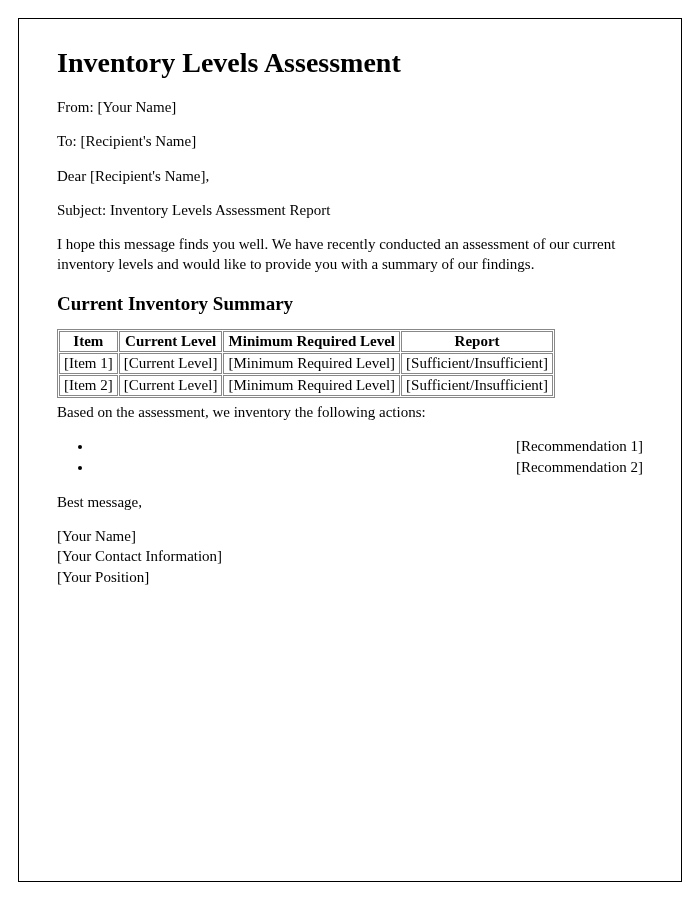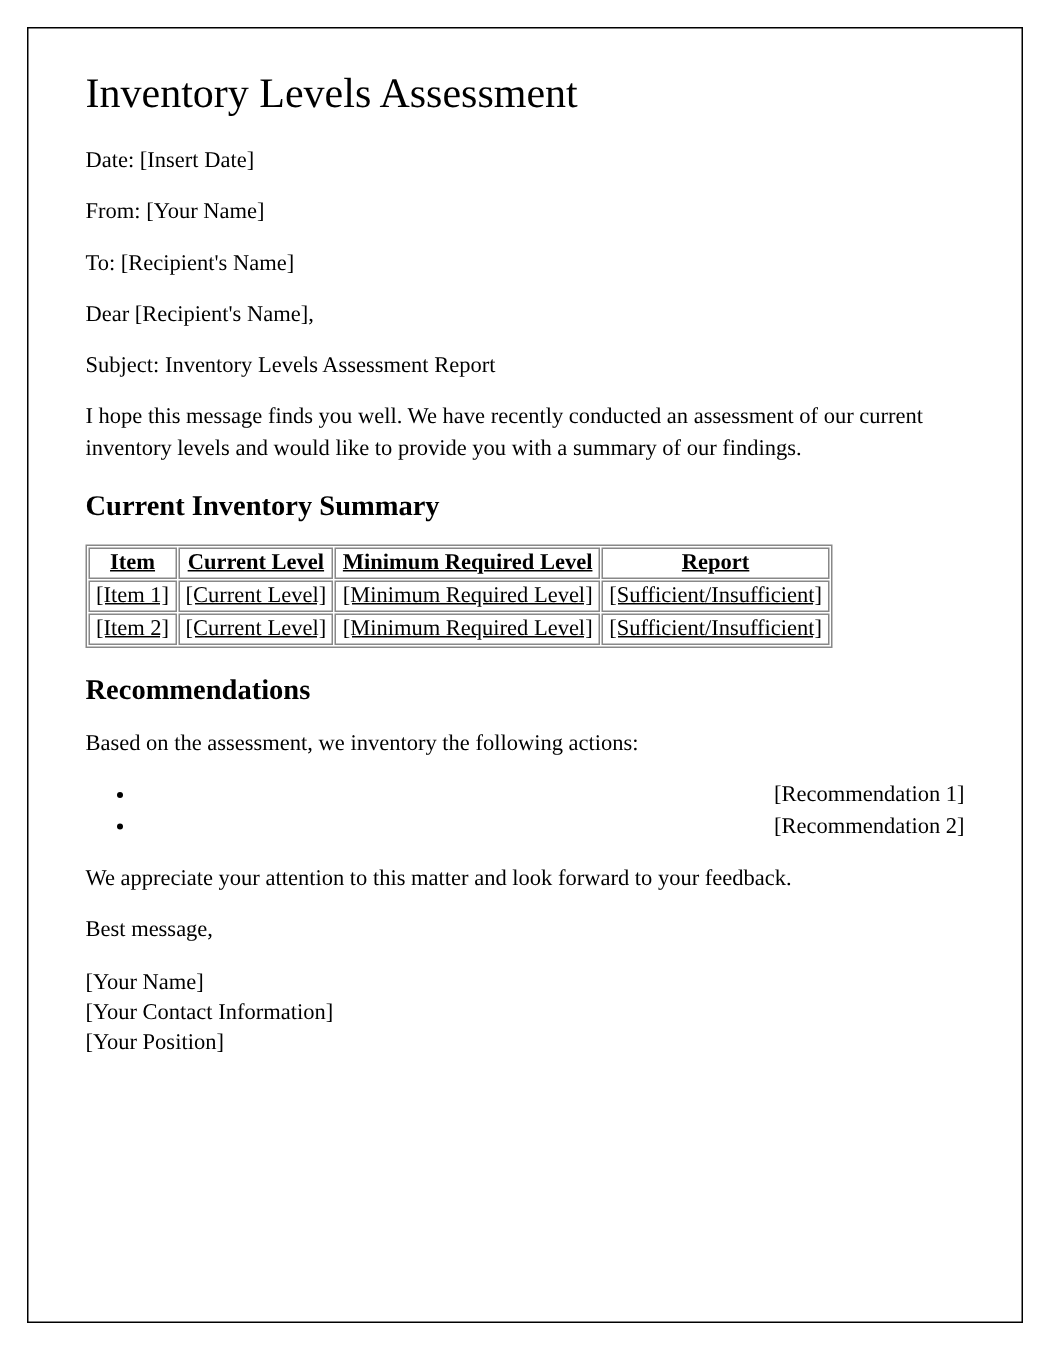--- a/index.html
+++ b/index.html
@@ -15,21 +15,21 @@
       padding: 18px;
     }
     .page {
       border: 1px solid #000;
       width: 100%;
       height: 100%;
       padding: 28px 38px;
     }
     h1 {
       font-size: 28px;
-      font-weight: normal;
+      font-weight: bold;
       margin-bottom: 18px;
     }
     h2 {
       font-size: 19px;
       font-weight: bold;
       margin-top: 18px;
       margin-bottom: 14px;
     }
     p {
       font-size: 15px;
@@ -44,21 +44,20 @@
       border-collapse: separate;
       border-spacing: 1px;
       border: 1px solid #888;
       margin-bottom: 4px;
     }
     th, td {
       border: 1px solid #888;
       padding: 1px 4px;
       font-size: 15px;
       text-align: center;
-      text-decoration: underline;
     }
     th {
       font-weight: bold;
     }
     ul {
       margin-left: 36px;
       margin-bottom: 14px;
       text-align: right;
     }
     li {
@@ -69,23 +68,20 @@
       margin-top: 0;
     }
   </style>
 </head>
 <body>
 
 <div class="page">
 
   <h1>Inventory Levels Assessment</h1>
 
-  <p>
-    <span>Date: </span><span>[Insert Date]</span>
-  </p>
 
   <p>
     <span>From: </span><span>[Your Name]</span>
   </p>
 
   <p>
     <span>To: </span><span>[Recipient's Name]</span>
   </p>
 
   <p>Dear [Recipient's Name],</p>
@@ -116,30 +112,28 @@
       </tr>
       <tr>
         <td>[Item 2]</td>
         <td>[Current Level]</td>
         <td>[Minimum Required Level]</td>
         <td>[Sufficient/Insufficient]</td>
       </tr>
     </tbody>
   </table>
 
-  <h2>Recommendations</h2>
 
   <p>Based on the assessment, we inventory the following actions:</p>
 
   <ul>
     <li>[Recommendation 1]</li>
     <li>[Recommendation 2]</li>
   </ul>
 
-  <p>We appreciate your attention to this matter and look forward to your feedback.</p>
 
   <p>Best message,</p>
 
   <div class="sig-block">
     <div class="line">[Your Name]</div>
     <div class="line">[Your Contact Information]</div>
     <div class="line">[Your Position]</div>
   </div>
 
 </div>

